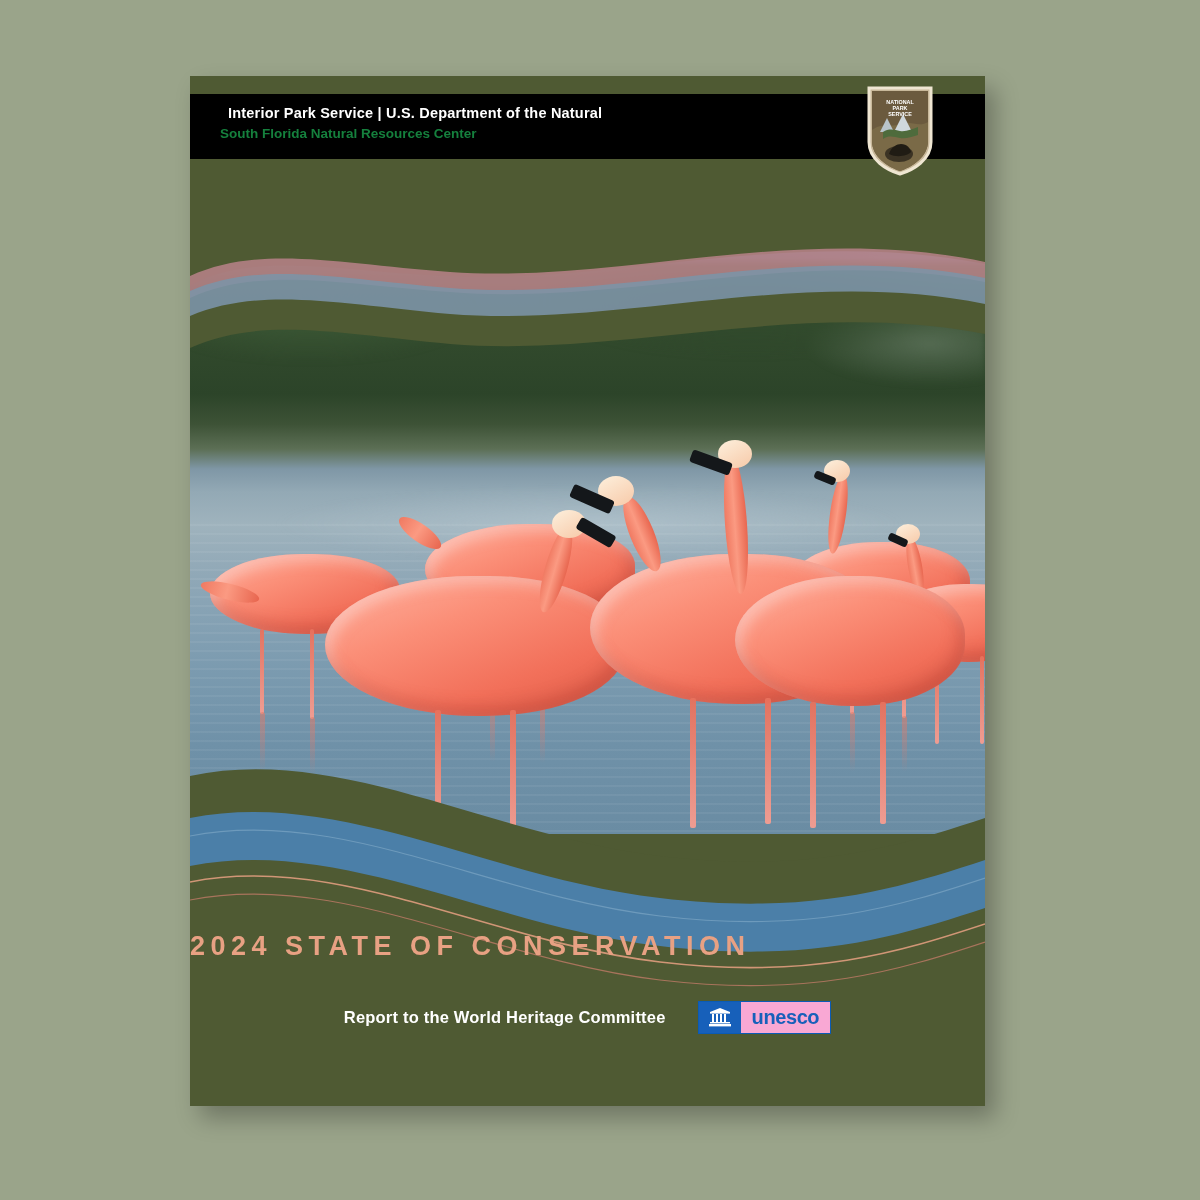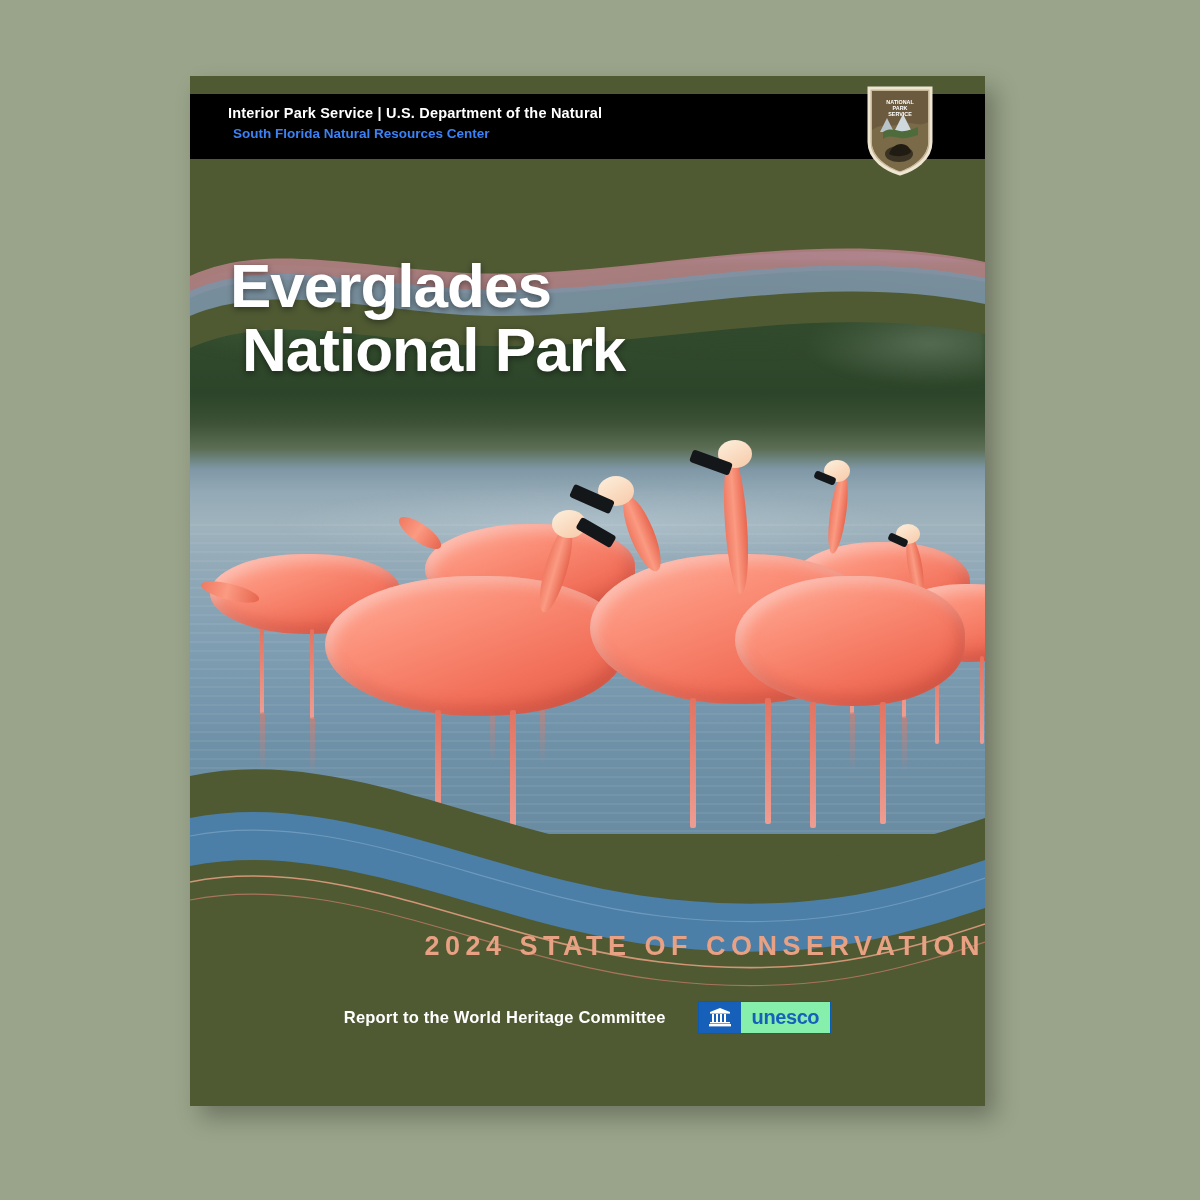--- a/index.html
+++ b/index.html
@@ -49,23 +49,23 @@
     color: #ffffff;
     font-size: 14.5px;
     font-weight: bold;
     letter-spacing: .2px;
     line-height: 19px;
     white-space: nowrap;
   }
   .header-text .sep { color: #ffffff; font-weight: bold; }
   .header-sub {
     position: absolute;
-    left: 43px;
+    left: 30px;
     top: 30px;
-    color: #3b82f6;
+    color: #15803d;
     font-size: 13.5px;
     font-weight: bold;
     line-height: 19px;
     white-space: nowrap;
   }
 
   
   .arrowhead {
     position: absolute;
     right: 48px;
@@ -181,21 +181,21 @@
     text-shadow: 0 2px 6px rgba(0,0,0,.45);
   }
   .title-line2 { margin-left: 12px; }
 
   
   .subtitle {
     position: absolute;
     left: 0;
     top: 855px;
     width: 795px;
-    text-align: right;
+    text-align: left;
     z-index: 7;
     color: #e8a183;
     font-size: 27px;
     font-weight: bold;
     letter-spacing: 5.5px;
   }
   .report-row {
     position: absolute;
     left: 0;
     top: 925px;
@@ -220,21 +220,21 @@
     border: 1px solid #0b5bb5;
   }
   .unesco-mark {
     width: 42px;
     background: #1760ba;
     display: flex;
     align-items: center;
     justify-content: center;
   }
   .unesco-word {
-    background: #86efac;
+    background: #f9a8d4;
     color: #1760ba;
     font-size: 20px;
     font-weight: bold;
     padding: 0 11px;
     display: flex;
     align-items: center;
     letter-spacing: -.4px;
   }
 </style>
 </head>
@@ -326,24 +326,20 @@
       <path d="M0,240 C70,210 150,228 260,238 C430,252 610,190 795,228 L795,258 C610,222 430,282 260,268 C150,258 70,240 0,272 Z" fill="#4f5a33"></path>
 
       <path d="M0,700 C150,668 300,760 470,780 C620,798 710,770 795,742 L795,790 C700,820 600,844 460,826 C290,804 150,716 0,748 Z" fill="#4f5a33"></path>
       <path d="M0,742 C150,712 300,802 470,822 C620,840 710,812 795,784 L795,840 C700,872 600,892 460,874 C290,852 150,762 0,794 Z" fill="#4b7fa8"></path>
       <path d="M0,790 C150,760 300,850 470,870 C620,888 710,860 795,832 L795,1030 L0,1030 Z" fill="#4f5a33"></path>
       <path d="M0,806 C150,776 300,866 470,886 C620,904 710,876 795,848" fill="none" stroke="#e8a183" stroke-width="1.6" opacity="0.85"></path>
       <path d="M0,824 C150,794 300,884 470,904 C620,922 710,894 795,866" fill="none" stroke="#cf7f6e" stroke-width="1.2" opacity="0.7"></path>
       <path d="M0,760 C150,730 300,820 470,840 C620,858 710,830 795,802" fill="none" stroke="#8fb6cf" stroke-width="1.2" opacity="0.5"></path>
     </svg>
 
-    <div class="title-block">
-      <div class="title-line1">Everglades</div>
-      <div class="title-line2">National Park</div>
-    </div>
 
     <div class="header-band">
       <div class="header-text">
         <span>Interior Park Service</span>
         <span class="sep">|</span>
         <span>U.S. Department of the Natural</span>
       </div>
       <div class="header-sub">South Florida Natural Resources Center</div>
     </div>
 

